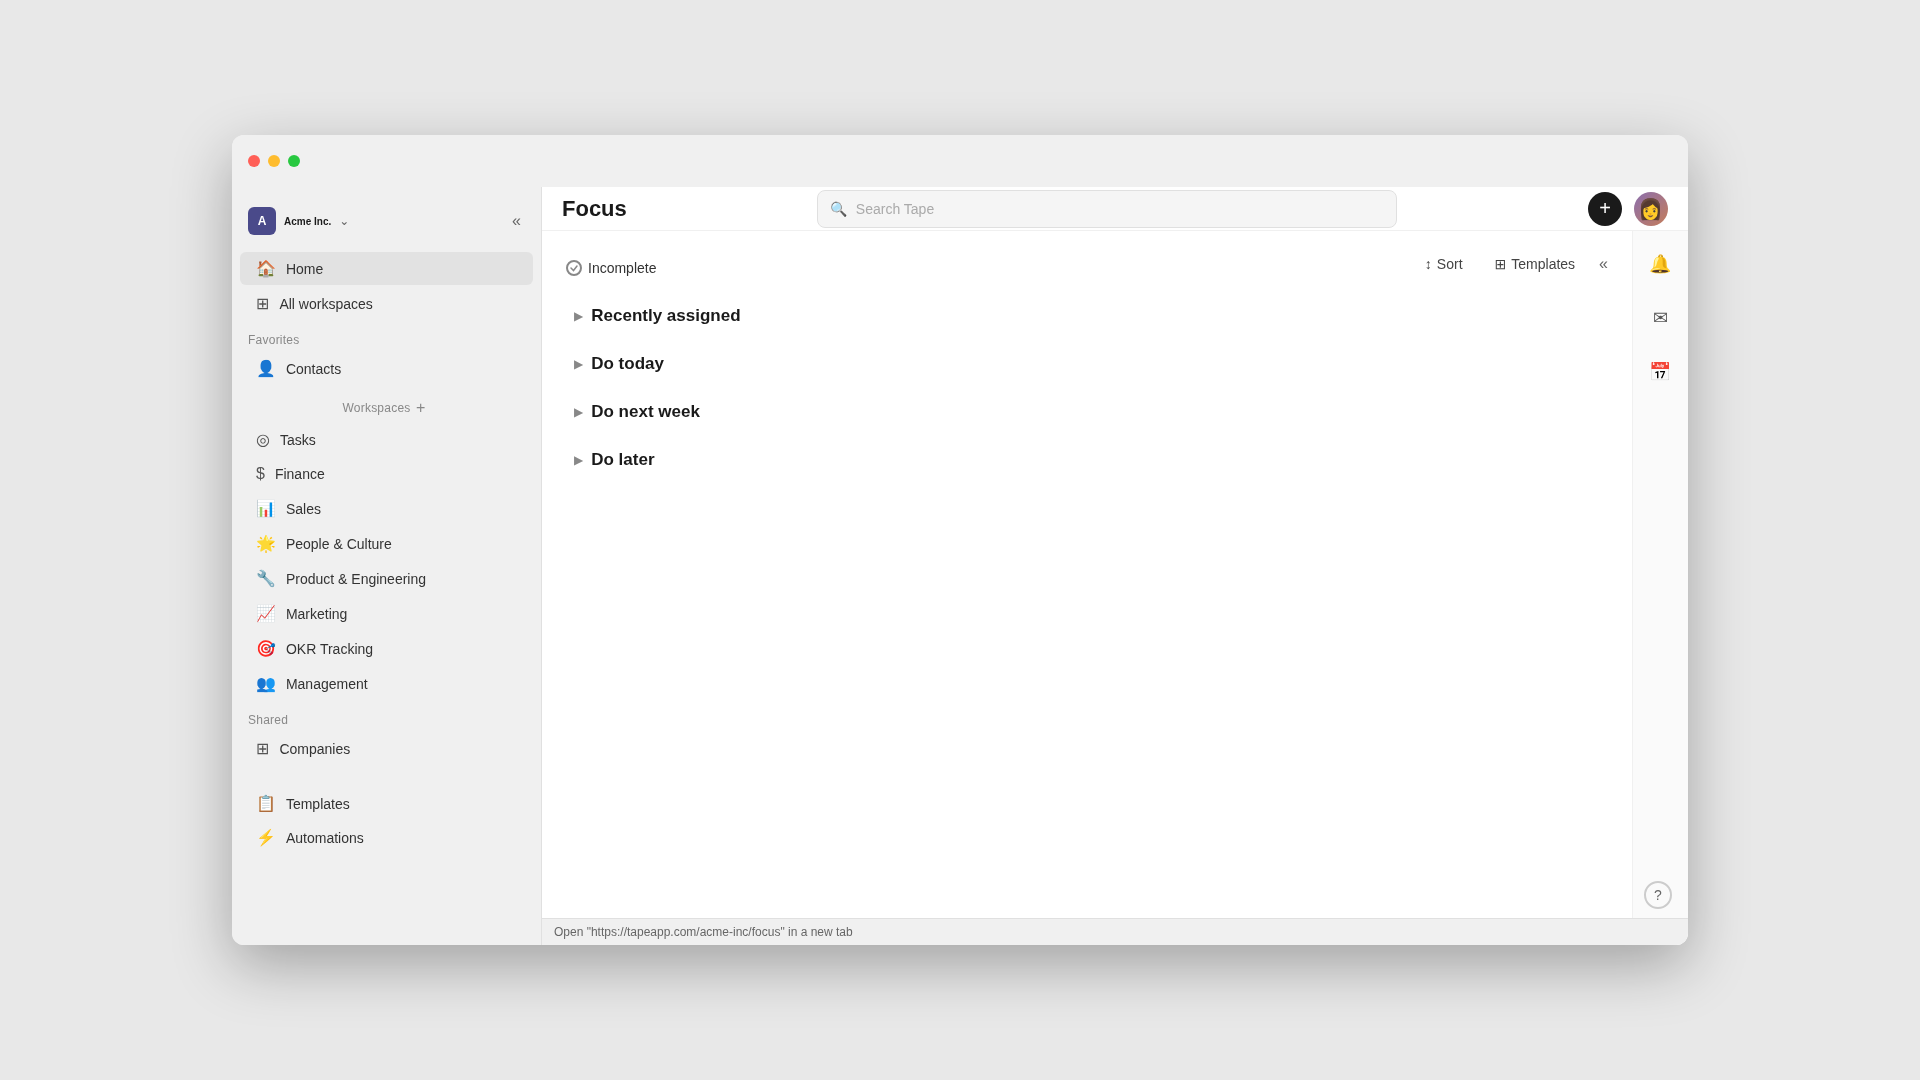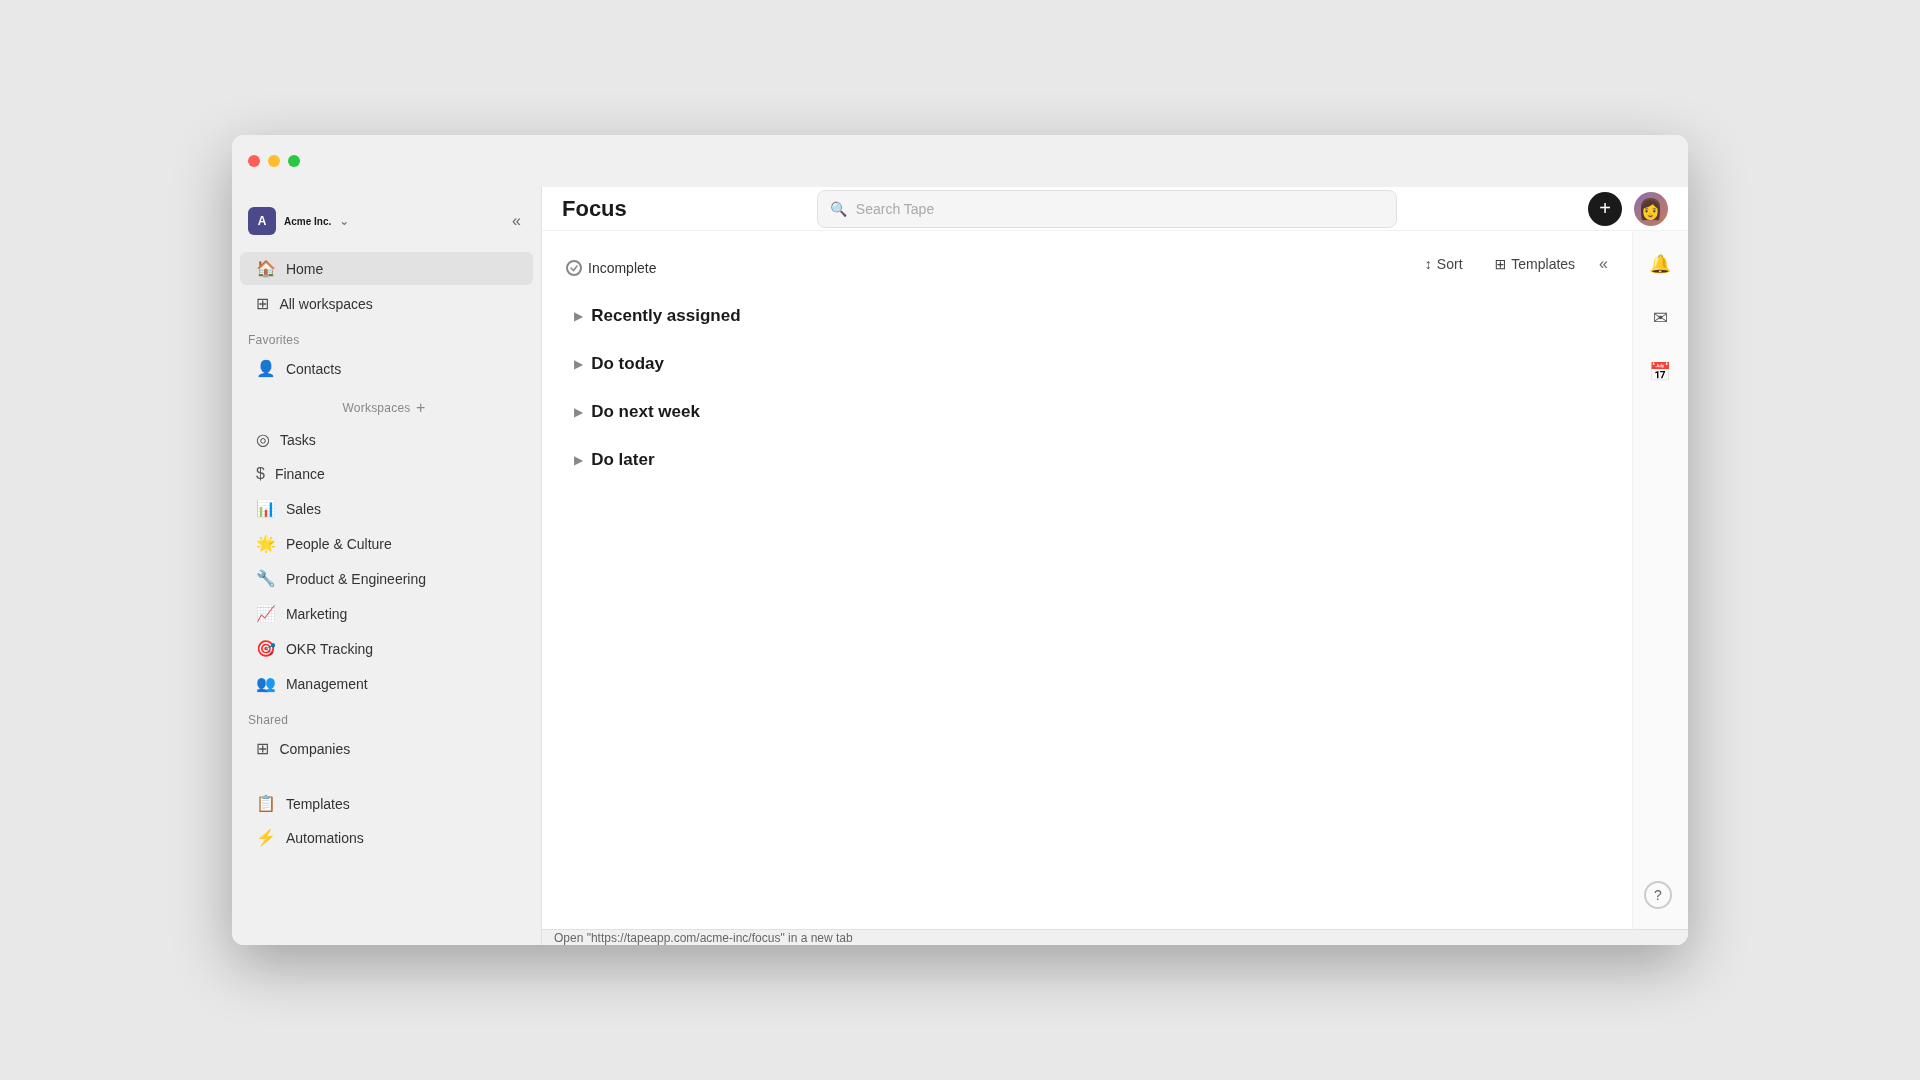--- a/index.html
+++ b/index.html
@@ -292,21 +292,21 @@
       display: flex;
       align-items: center;
       justify-content: center;
       color: #555;
       font-size: 18px;
       cursor: pointer;
       border-radius: 6px;
     }
     
     .status-bar {
-      height: 16px;
+      height: 27px;
       background: #f0f0f0;
       border-top: 1px solid #e0e0e0;
       display: flex;
       align-items: center;
       padding: 0 12px;
       font-size: 12px;
       color: #666;
     }
     .help-btn {
       position: absolute;

